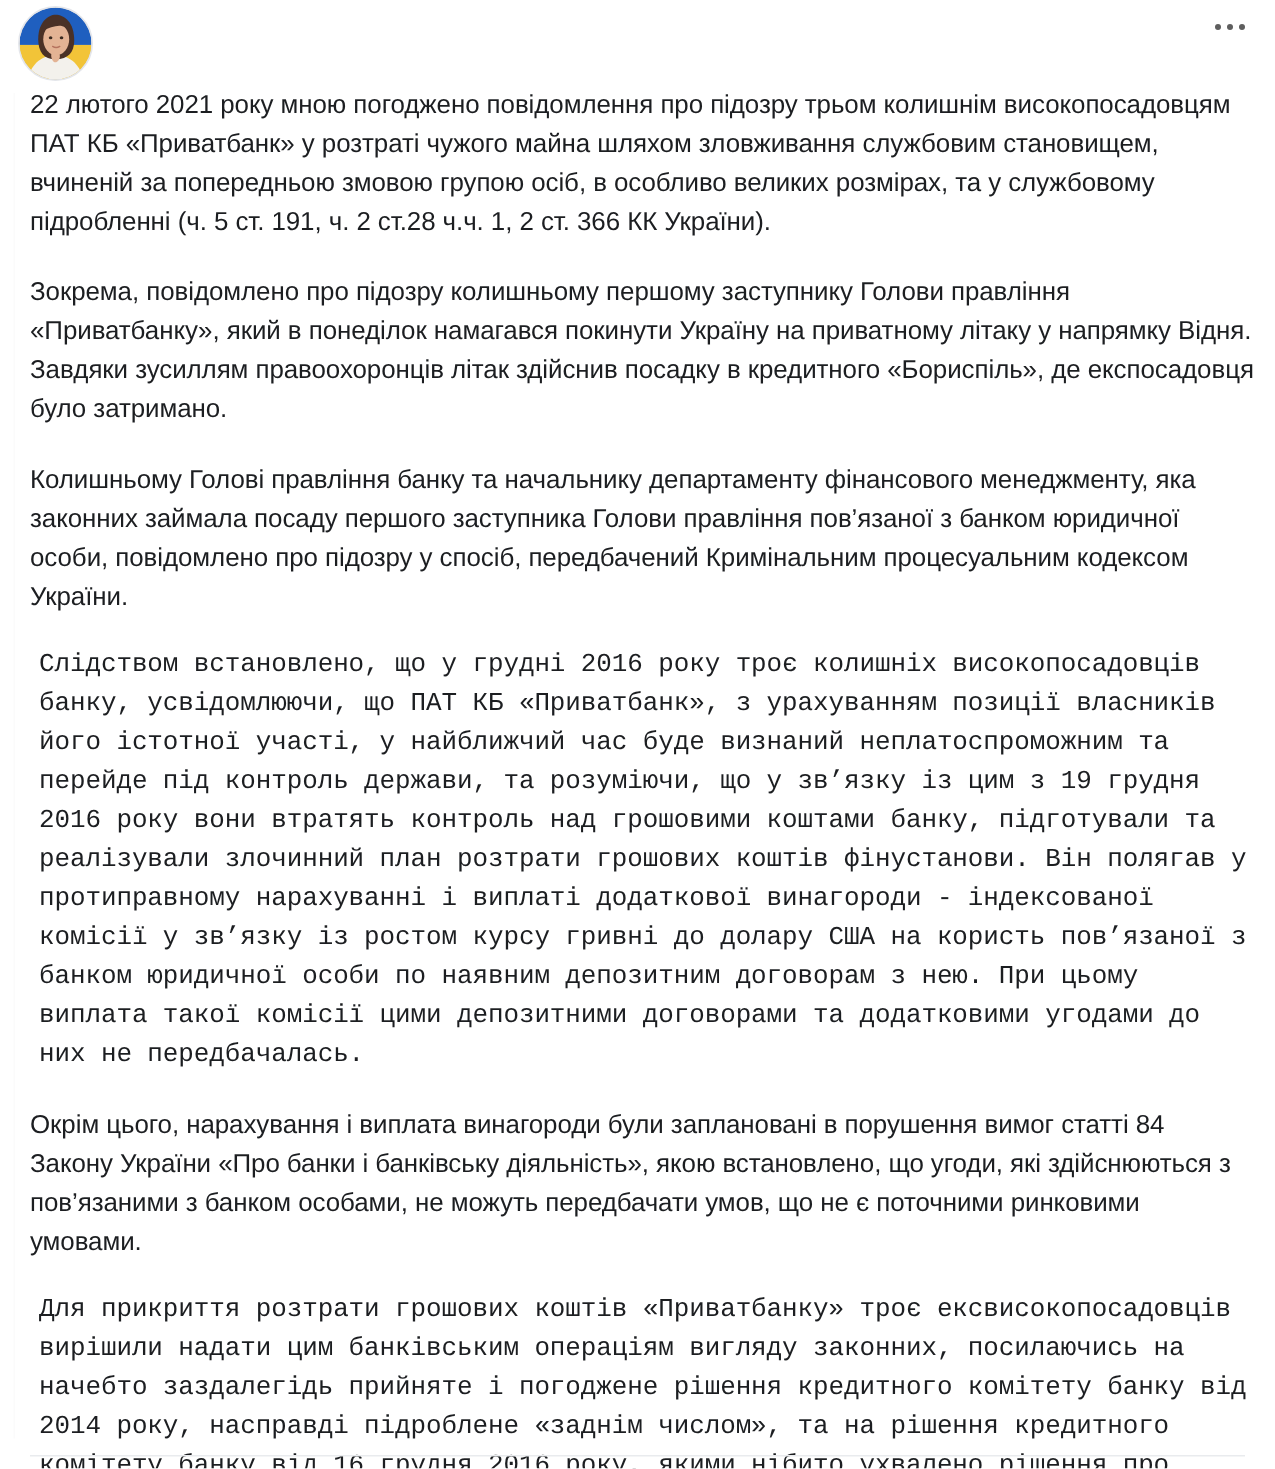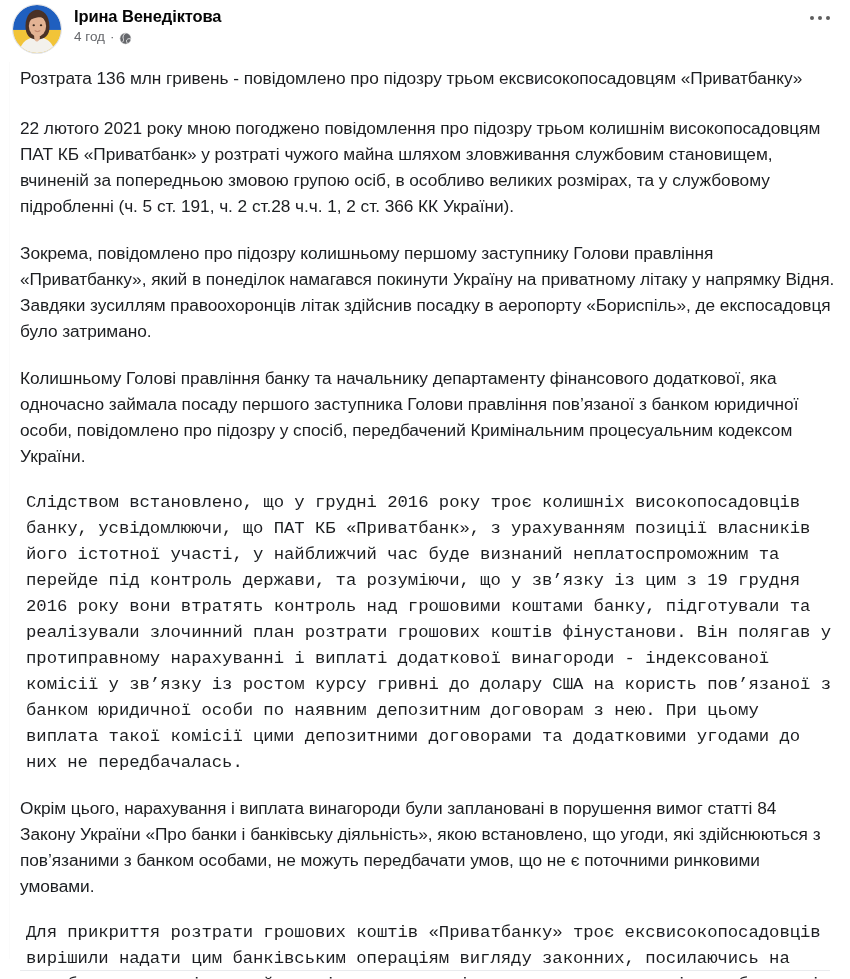--- a/index.html
+++ b/index.html
@@ -180,48 +180,32 @@
           <ellipse cx="21.6" cy="21" rx="1.25" ry="1.05" fill="#3a2a20"></ellipse>
           <ellipse cx="29.2" cy="21" rx="1.25" ry="1.05" fill="#3a2a20"></ellipse>
 
           <path d="M23 27 Q25.4 28.6 28 27" stroke="#b5735e" stroke-width="0.9" fill="none" stroke-linecap="round"></path>
 
           <path d="M22 33 C22 30 25 29 27 31 C29 33 28 37 25.5 38 C23.5 38.6 22 36 22 33 Z" fill="#e3b394"></path>
         </g>
       </svg>
     </div>
 
-    <div class="header-text">
-      <div class="author-name">Ірина Венедіктова</div>
-      <div class="meta-row">
-        <span class="meta-time">4 год</span>
-        <span class="meta-dot">·</span>
-        <span class="globe-icon">
-          <svg viewBox="0 0 16 16" xmlns="http://www.w3.org/2000/svg">
-            <circle cx="8" cy="8" r="7" fill="#65676b"></circle>
-            <path d="M8 1.4 C5.2 3 4.4 6 5.3 8.2 C6 9.9 5.4 11.3 4.3 12.4" stroke="#ffffff" stroke-width="1.05" fill="none" stroke-linecap="round"></path>
-            <path d="M14.6 8.6 C12.6 7.6 10.6 8.3 9.6 9.7 C8.9 10.7 9.2 12.2 10.2 13.6" stroke="#ffffff" stroke-width="1.05" fill="none" stroke-linecap="round"></path>
-            <circle cx="8" cy="8" r="7" fill="none" stroke="#ffffff" stroke-width="0.9"></circle>
-          </svg>
-        </span>
-      </div>
-    </div>
 
     <div class="menu-button">
       <span class="dot"></span>
       <span class="dot"></span>
       <span class="dot"></span>
     </div>
   </div>
 
   <div class="post-body">
-    <p class="title-para">Розтрата 136 млн гривень - повідомлено про підозру трьом ексвисокопосадовцям «Приватбанку»</p>
     <p>22 лютого 2021 року мною погоджено повідомлення про підозру трьом колишнім високопосадовцям ПАТ КБ «Приватбанк» у розтраті чужого майна шляхом зловживання службовим становищем, вчиненій за попередньою змовою групою осіб, в особливо великих розмірах, та у службовому підробленні (ч. 5 ст. 191, ч. 2 ст.28 ч.ч. 1, 2 ст. 366 КК України).</p>
-    <p>Зокрема, повідомлено про підозру колишньому першому заступнику Голови правління «Приватбанку», який в понеділок намагався покинути Україну на приватному літаку у напрямку Відня. Завдяки зусиллям правоохоронців літак здійснив посадку в аеропорту «Бориспіль», де експосадовця було затримано.</p>
-    <p>Колишньому Голові правління банку та начальнику департаменту фінансового додаткової, яка одночасно займала посаду першого заступника Голови правління пов’язаної з банком юридичної особи, повідомлено про підозру у спосіб, передбачений Кримінальним процесуальним кодексом України.</p>
+    <p>Зокрема, повідомлено про підозру колишньому першому заступнику Голови правління «Приватбанку», який в понеділок намагався покинути Україну на приватному літаку у напрямку Відня. Завдяки зусиллям правоохоронців літак здійснив посадку в кредитного «Бориспіль», де експосадовця було затримано.</p>
+    <p>Колишньому Голові правління банку та начальнику департаменту фінансового менеджменту, яка законних займала посаду першого заступника Голови правління пов’язаної з банком юридичної особи, повідомлено про підозру у спосіб, передбачений Кримінальним процесуальним кодексом України.</p>
     <p class="indented">Слідством встановлено, що у грудні 2016 року троє колишніх високопосадовців банку, усвідомлюючи, що ПАТ КБ «Приватбанк», з урахуванням позиції власників його істотної участі, у найближчий час буде визнаний неплатоспроможним та перейде під контроль держави, та розуміючи, що у зв’язку із цим з 19 грудня 2016 року вони втратять контроль над грошовими коштами банку, підготували та реалізували злочинний план розтрати грошових коштів фінустанови. Він полягав у протиправному нарахуванні і виплаті додаткової винагороди - індексованої комісії у зв’язку із ростом курсу гривні до долару США на користь пов’язаної з банком юридичної особи по наявним депозитним договорам з нею. При цьому виплата такої комісії  цими депозитними договорами та додатковими угодами до них не передбачалась.</p>
     <p>Окрім цього, нарахування і виплата винагороди були заплановані в порушення вимог статті 84 Закону України «Про банки і банківську діяльність», якою встановлено, що угоди, які здійснюються з пов’язаними з банком особами, не можуть передбачати умов, що не є поточними ринковими умовами.</p>
     <p class="indented">Для прикриття розтрати грошових коштів «Приватбанку» троє ексвисокопосадовців вирішили надати цим банківським операціям вигляду законних, посилаючись на начебто заздалегідь прийняте і погоджене рішення кредитного комітету банку від 2014 року, насправді підроблене «заднім числом», та на рішення кредитного комітету банку від 16 грудня 2016 року, якими нібито ухвалено рішення про застосування нарахування і виплати індексованої комісії по депозитам на користь пов’язаної з банком юридичної особи в рамках розпорядження «Про реалізацію нового депозиту з виплатою винагороди у зв’язку з ростом курсу гривні до долару США» від 2013 року.</p>
 
   </div>
 
   <div class="edge-line-left"></div>
   <div class="bottom-rule"></div>
 </div>
 

